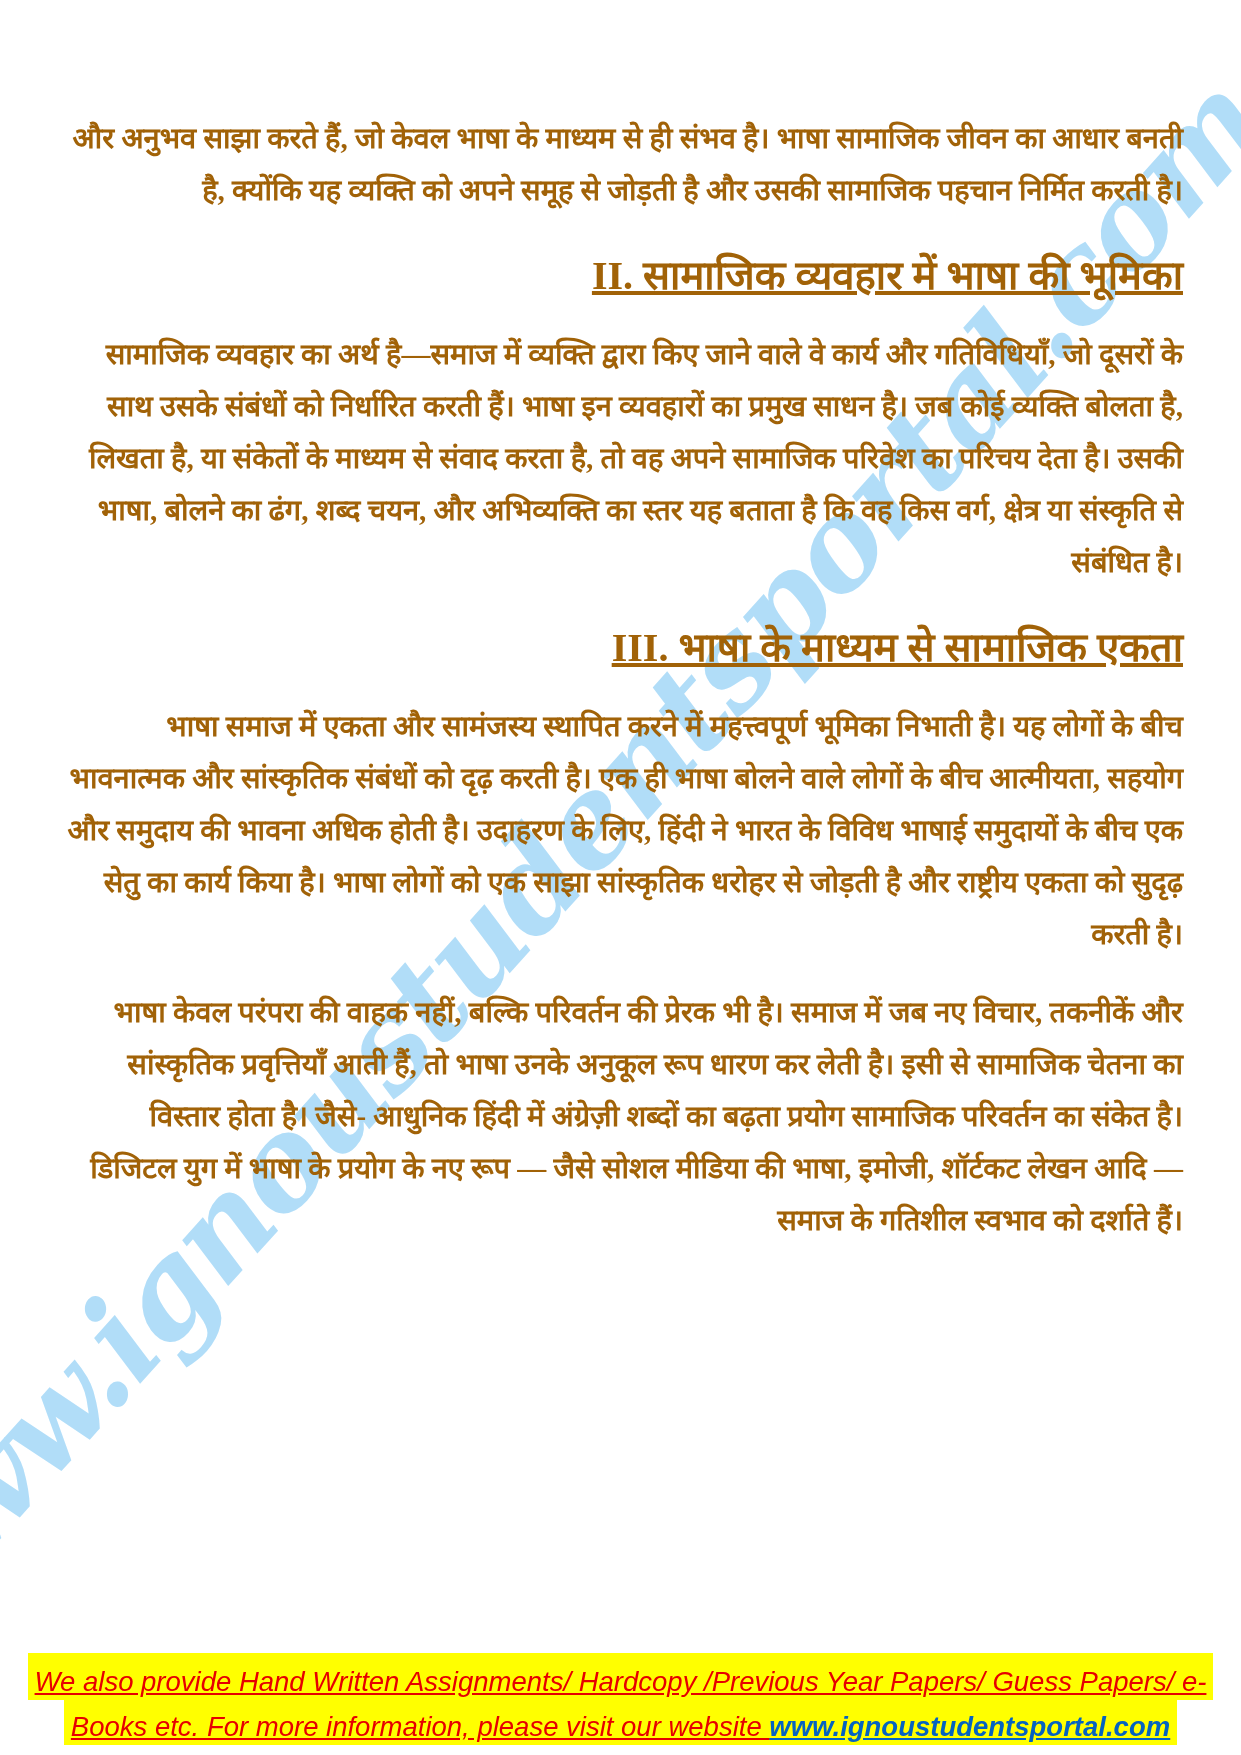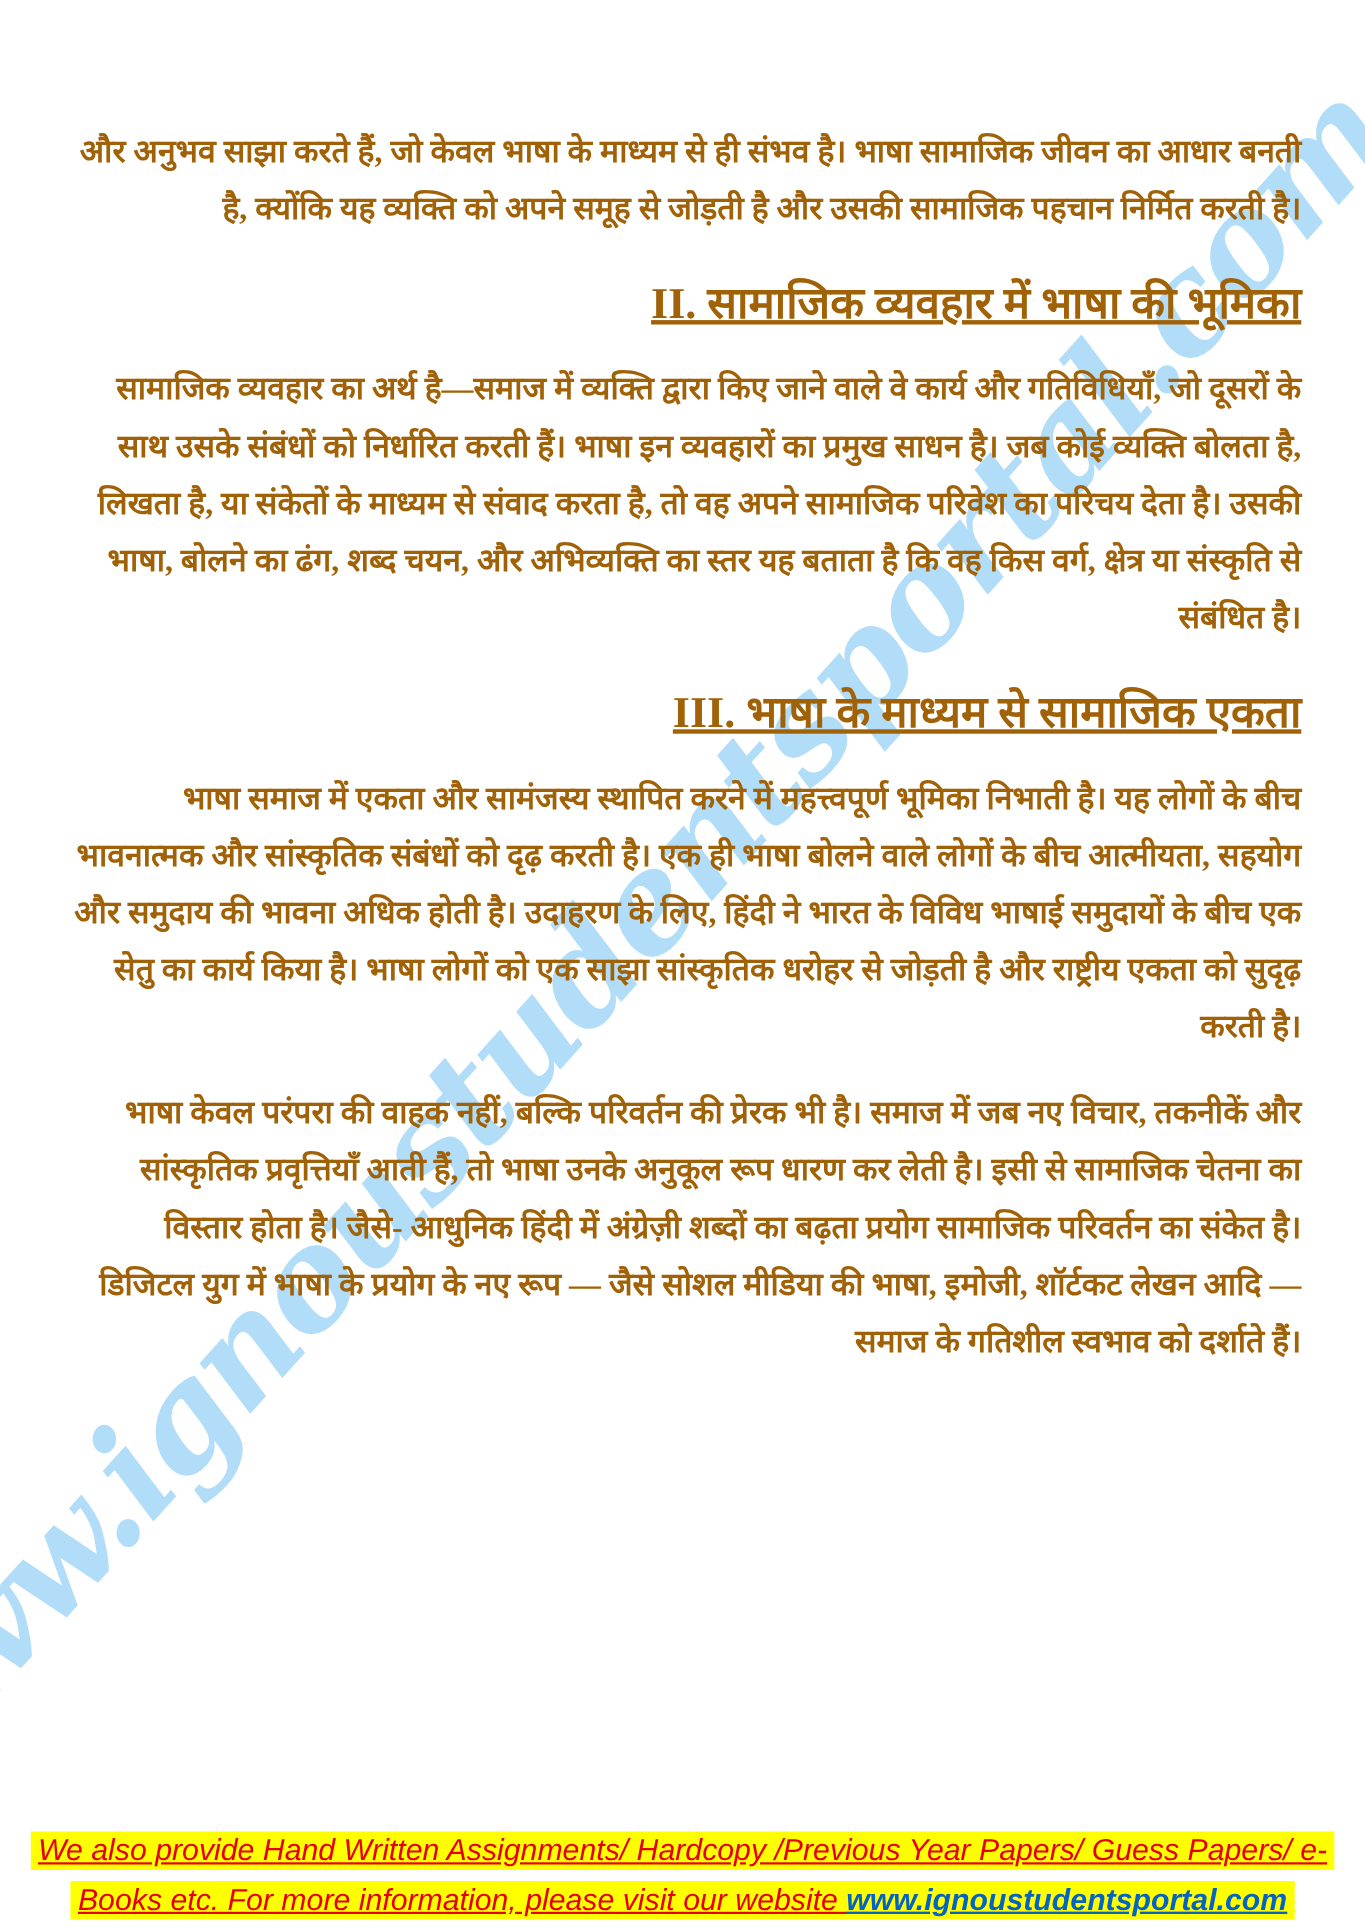--- a/index.html
+++ b/index.html
@@ -57,21 +57,21 @@
     font-family: "Liberation Sans", sans-serif;
     font-style: italic;
     font-size: 27.5px;
     line-height: 45px;
   }
   .footer .hl {
     background: #ffff00;
     color: #e60000;
     text-decoration: underline;
     text-decoration-color: #e60000;
-    padding: 1px 7px 3px 7px;
+    padding: 13px 7px 3px 7px;
   }
   .footer .site {
     color: #0563c1;
     font-weight: bold;
     text-decoration: underline;
     text-decoration-color: #0563c1;
   }
 </style>
 </head>
 <body>

